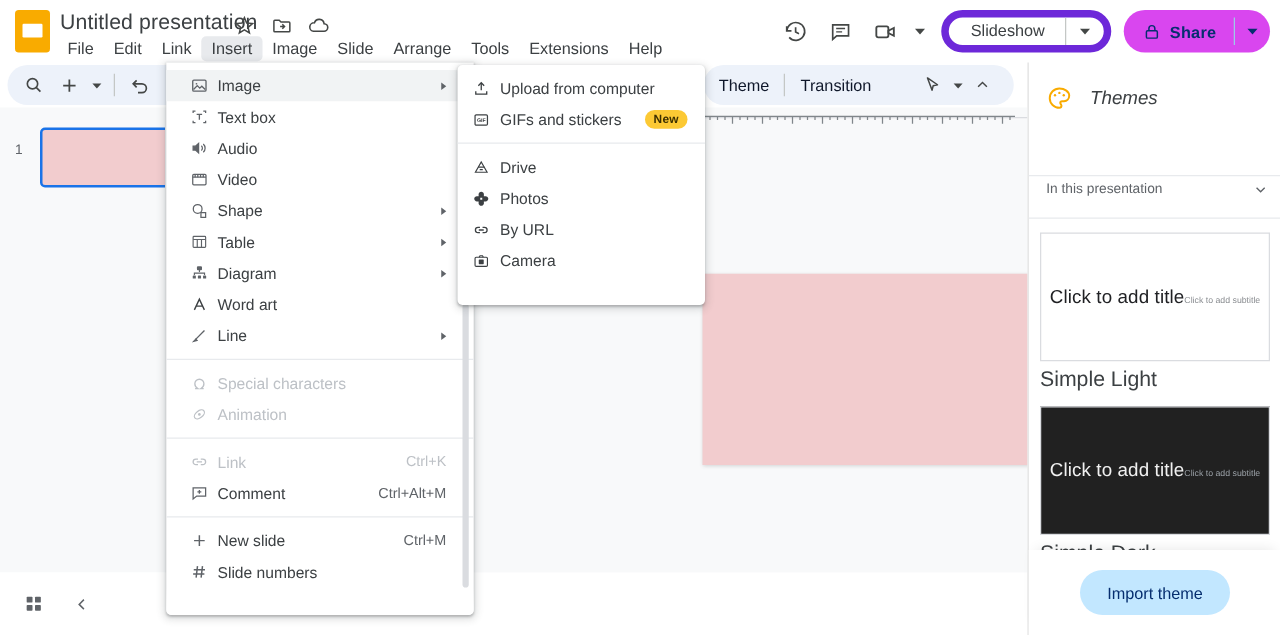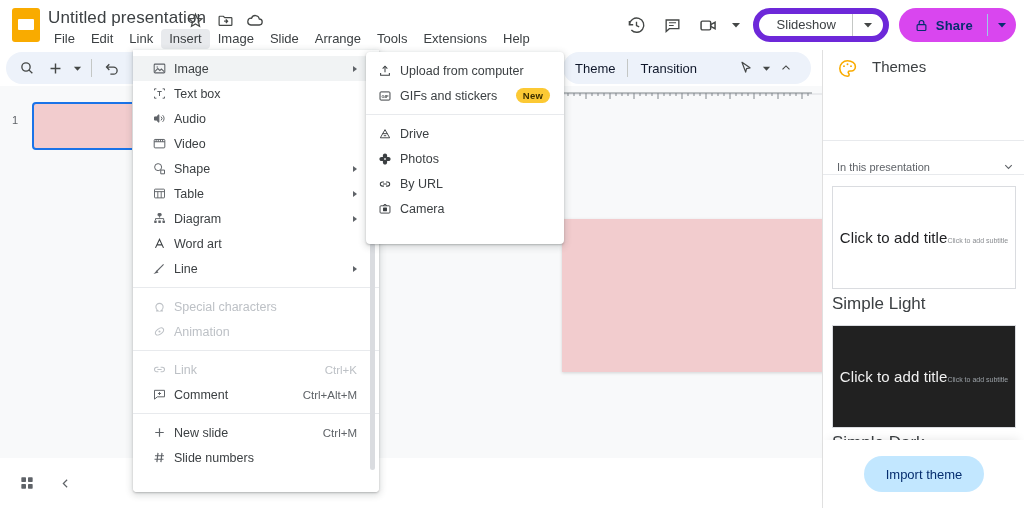--- a/index.html
+++ b/index.html
@@ -99,26 +99,26 @@
 
   
   .bottombar { position: absolute; left: 0; top: 458px; width: 822px; height: 50px; background: #ffffff; }
   .bb-ico { position: absolute; width: 30px; height: 30px; display: inline-flex; align-items: center; justify-content: center; color: #5f6368; cursor: pointer; }
 
   
   .themes-panel {
     position: absolute; left: 822px; top: 50px; width: 202px; height: 458px;
     background: #ffffff; border-left: 1px solid #e0e0e0;
   }
-  .themes-header { position: absolute; left: 0; top: 8px; width: 202px; height: 40px; display: flex; align-items: flex-start; padding-left: 14px; gap: 14px; }
+  .themes-header { position: absolute; left: 0; top: 8px; width: 202px; height: 40px; display: flex; align-items: center; padding-left: 14px; gap: 14px; font-style: italic; }
   .themes-title { font-size: 15px; color: #3c4043; }
   .themes-sep { position: absolute; left: 0; top: 90px; width: 202px; height: 1px; background: #e8eaed; }
   .themes-sel {
     position: absolute; left: 0; top: 95px; width: 202px; height: 28px;
-    display: flex; align-items: flex-end; justify-content: space-between;
+    display: flex; align-items: flex-start; justify-content: space-between;
     padding: 0 10px 0 14px; cursor: pointer;
   }
   .themes-sel-label { font-size: 11px; color: #5f6368; }
   .themes-sep2 { position: absolute; left: 0; top: 124px; width: 202px; height: 1px; background: #e8eaed; }
 
   .theme-list { position: absolute; left: 0; top: 128px; width: 202px; height: 300px; overflow: hidden; }
   .theme-card { position: relative; margin: 8px auto 0 auto; width: 184px; }
   .theme-preview {
     width: 184px; height: 103px; display: flex; flex-direction: row;
     align-items: center; justify-content: center; position: relative;

